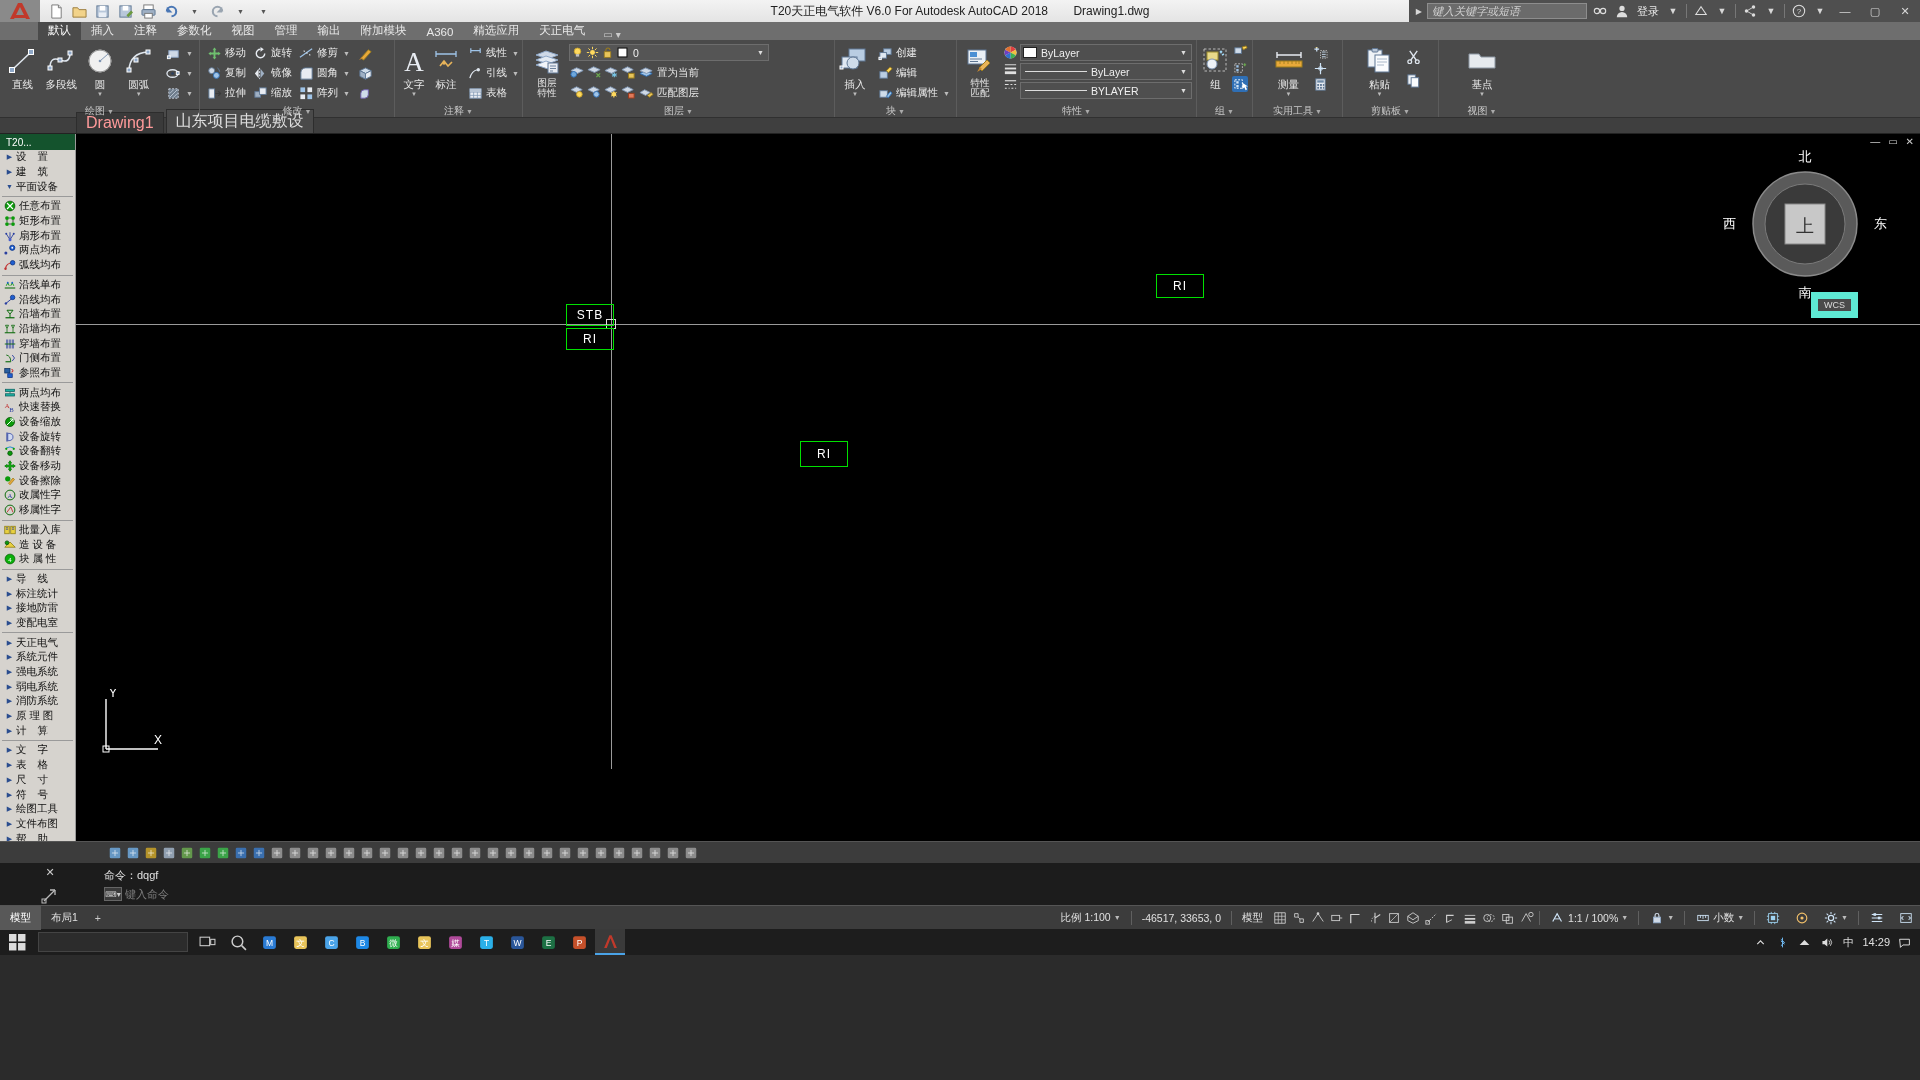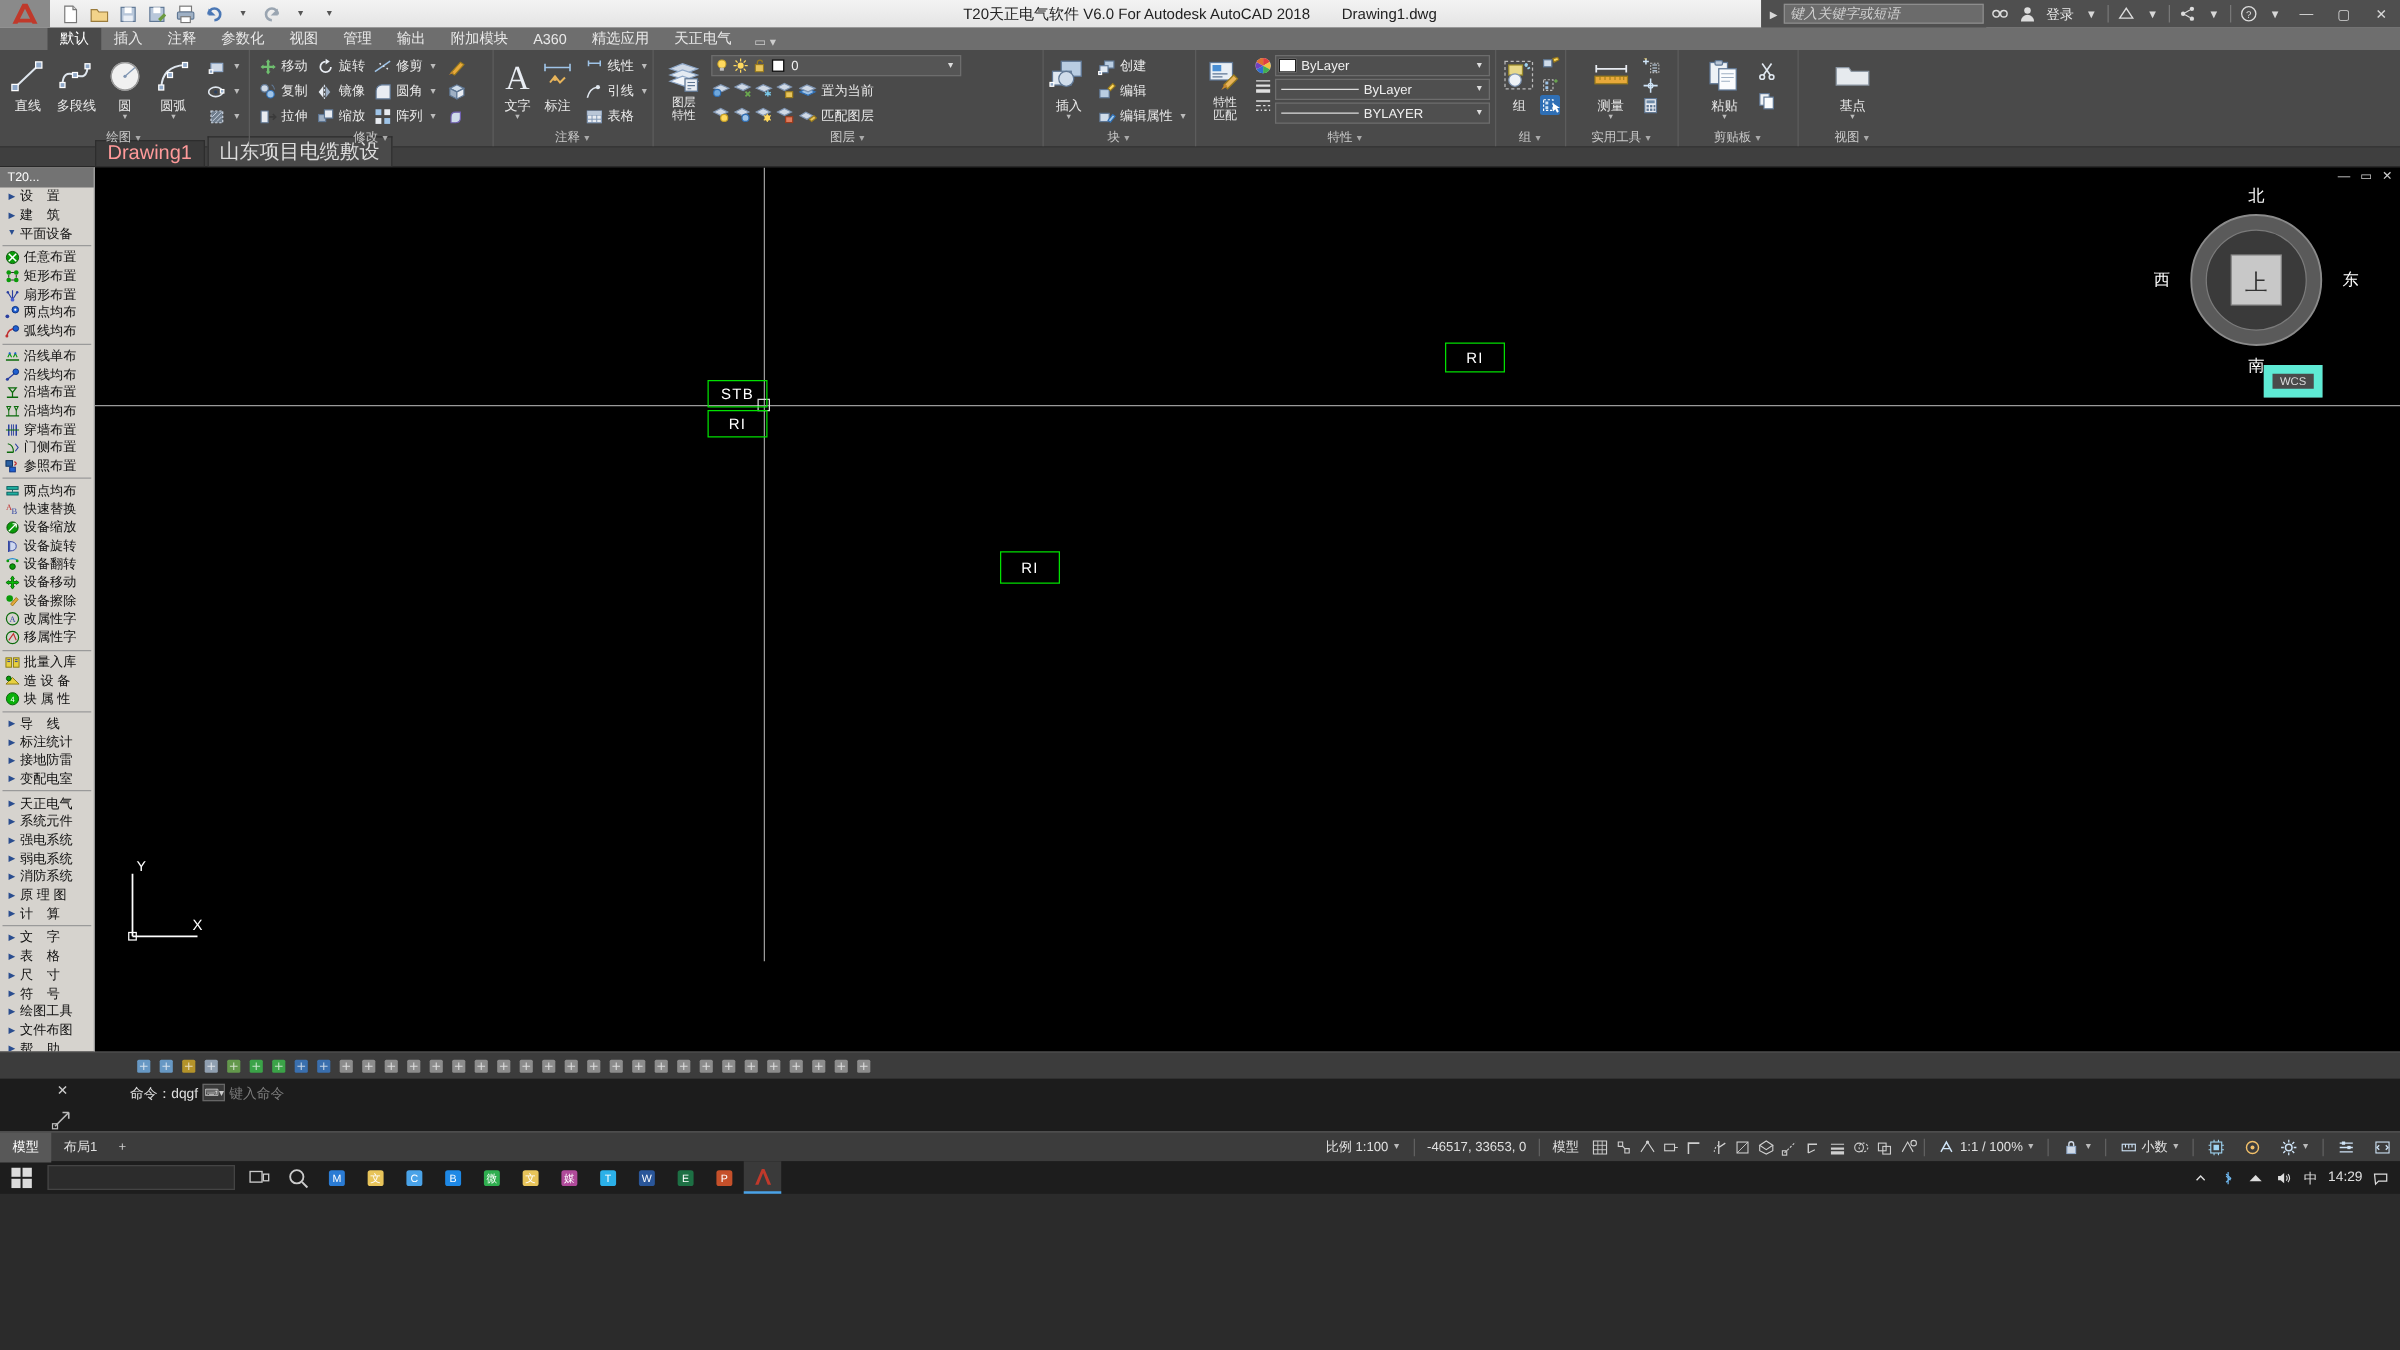--- a/index.html
+++ b/index.html
@@ -97,21 +97,21 @@
     margin-right:2px; border:1px solid #2d2d2d; border-bottom:none; cursor:pointer;
     white-space:nowrap; }
   .doctab.active { color:#ff9a9a; background:#3a3a3a; }
 
   
   .main { display:flex; height:707px; }
 
   
   .sidebar { width:76px; background:#d6d3ce; border-right:1px solid #999;
     display:flex; flex-direction:column; }
-  .sb-head { height:16px; background:#737373; color:#fff; font-size:10px;
+  .sb-head { height:16px; background:#14532d; color:#fff; font-size:10px;
     display:flex; align-items:center; padding-left:6px; }
   .sb-list { flex:1; overflow:hidden; }
   .sb-item { height:14.7px; display:flex; align-items:center; padding-left:3px;
     font-size:10.5px; color:#101010; cursor:pointer; white-space:nowrap; }
   .sb-ic { width:13px; height:13px; margin-right:3px; display:flex;
     align-items:center; justify-content:center; flex:0 0 13px; }
   .sb-ic svg { width:12px; height:12px; }
   .sb-tri { width:13px; text-align:center; color:#2a4d8f; font-size:7px; flex:0 0 13px; }
   .sb-lbl { letter-spacing:0px; }
   .sb-lbl.sp { letter-spacing:4px; }
@@ -138,21 +138,21 @@
   .cmdtools { height:22px; background:#3c3c3c; border-top:1px solid #555;
     display:flex; align-items:center; padding-left:106px; gap:1px; }
   .ctool { width:17px; height:17px; display:flex; align-items:center;
     justify-content:center; cursor:pointer; }
   .ctool svg { width:14px; height:14px; }
 
   .cmdarea { height:42px; background:#1c1c1c; display:flex; }
   .cmd-left { width:100px; display:flex; flex-direction:column; align-items:center;
     padding-top:3px; }
   .cmd-x { color:#ccc; font-size:11px; cursor:pointer; }
-  .cmd-lines { flex:1; display:flex; justify-content:flex-start;
+  .cmd-lines { flex:1; display:flex; flex-direction:column; justify-content:flex-start;
     padding-top:2px; }
   .cmd-hist { font-size:11px; color:#e0e0e0; padding-left:4px; height:20px;
     line-height:20px; }
   .cmd-input { display:flex; align-items:center; height:18px; margin-left:4px; gap:3px; }
   .cmd-input .pre { width:18px; height:14px; background:#3a3a3a; border:1px solid #666;
     color:#ccc; font-size:8px; display:flex; align-items:center; justify-content:center; }
   .cmd-input .ph { font-size:11px; color:#7d7d7d; font-style:normal; }
 
   
   .statusbar { height:24px; background:#3c3c3c; display:flex; align-items:center;

